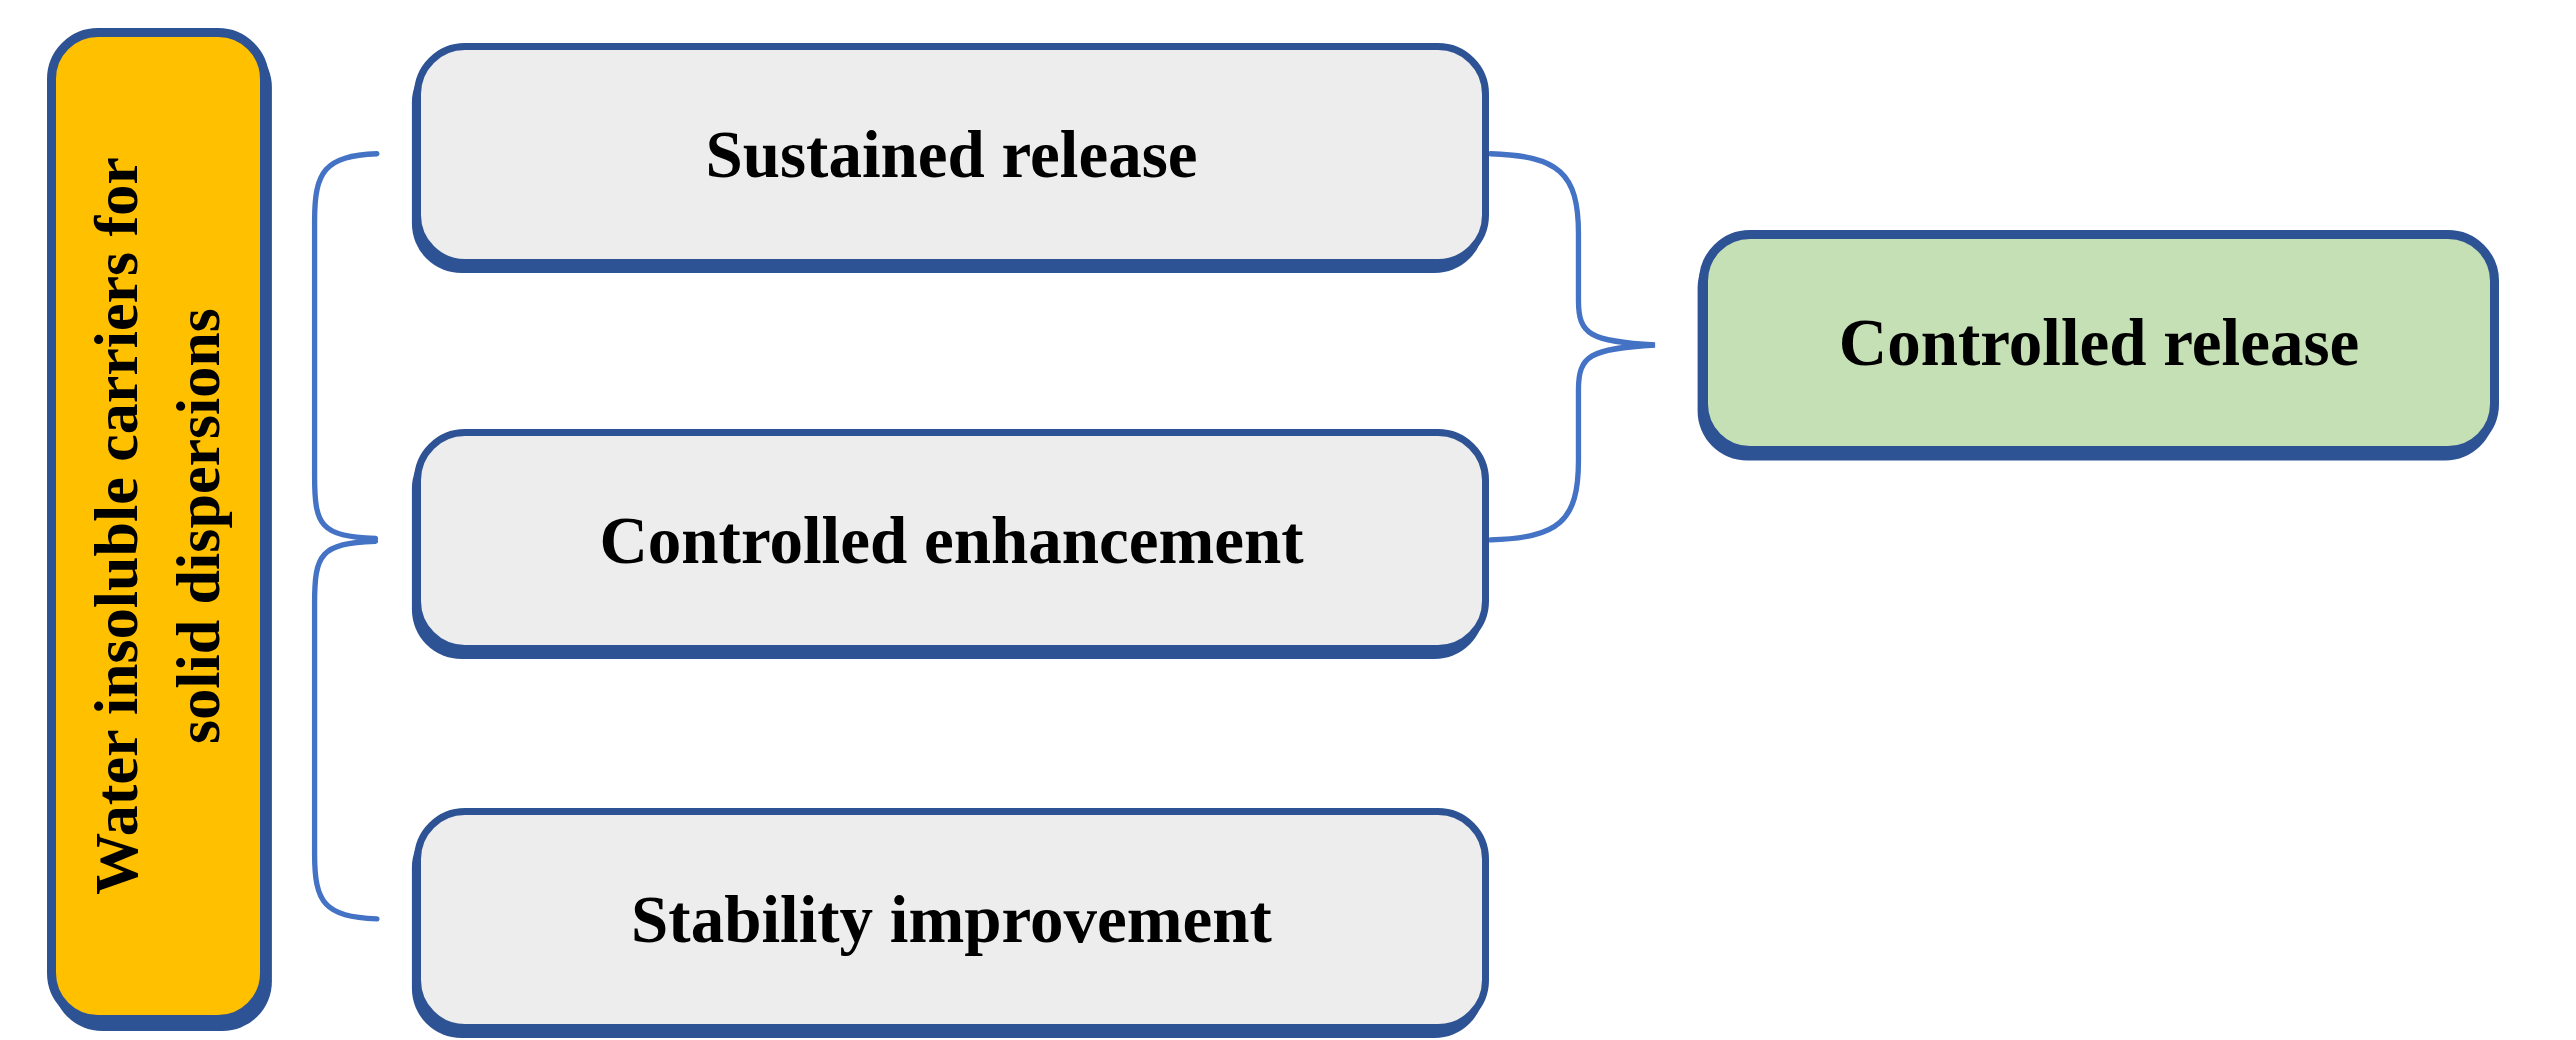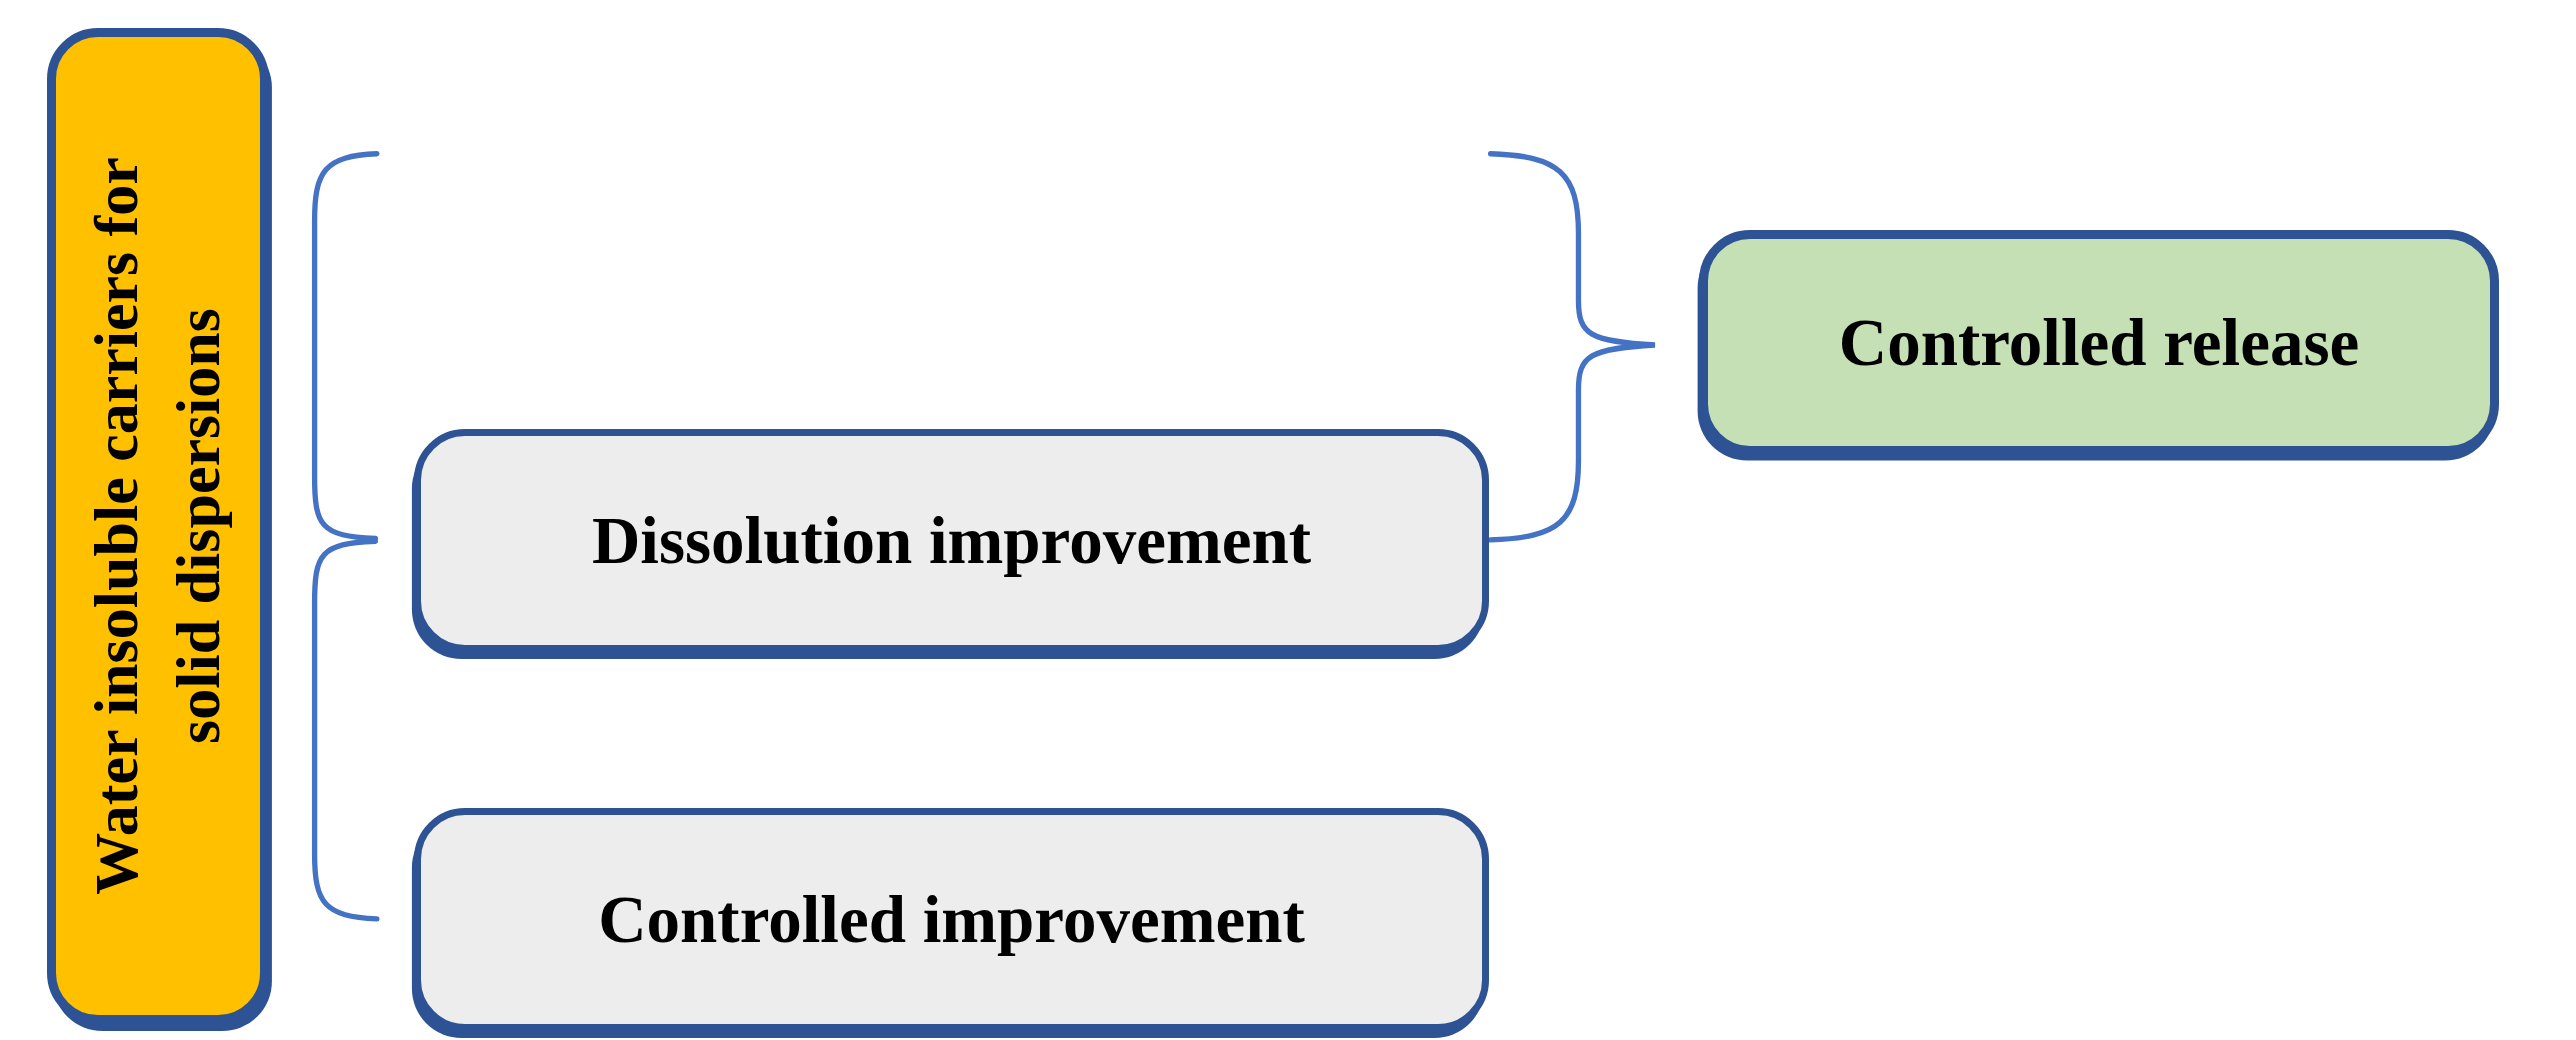--- a/index.html
+++ b/index.html
@@ -102,27 +102,30 @@
 
   <svg id="connectors" viewBox="0 0 3636 1468" xmlns="http://www.w3.org/2000/svg">
 
     <path d="M 532 217 C 458 220 444 242 444 312 L 444 672 C 444 742 452 757 530 760"></path>
 
     <path d="M 530 764 C 452 767 444 782 444 852 L 444 1205 C 444 1275 458 1294 532 1297"></path>
 
     <path d="M 2104 217 C 2200 220 2228 244 2228 330 L 2228 424 C 2228 472 2244 482 2336 487 C 2244 492 2228 502 2228 550 L 2228 650 C 2228 736 2200 759 2104 762"></path>
   </svg>
 
+  <div class="box benefit" style="top:43px">
+    <div class="box-label">Sustained release</div>
+  </div>
 
   <div class="box benefit" style="top:429px">
-    <div class="box-label">Dissolution improvement</div>
+    <div class="box-label">Controlled enhancement</div>
   </div>
 
   <div class="box benefit" style="top:808px">
-    <div class="box-label">Controlled improvement</div>
+    <div class="box-label">Stability improvement</div>
   </div>
 
   <div class="box outcome">
     <div class="box-label">Controlled release</div>
   </div>
 
 </div>
 
 
 </body></html>

